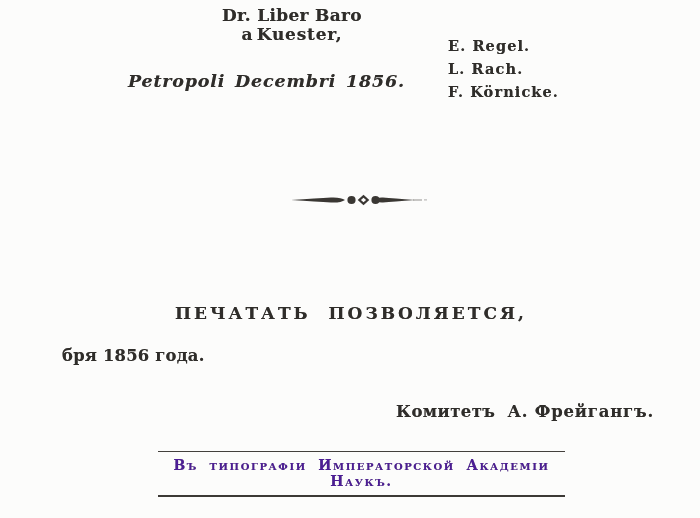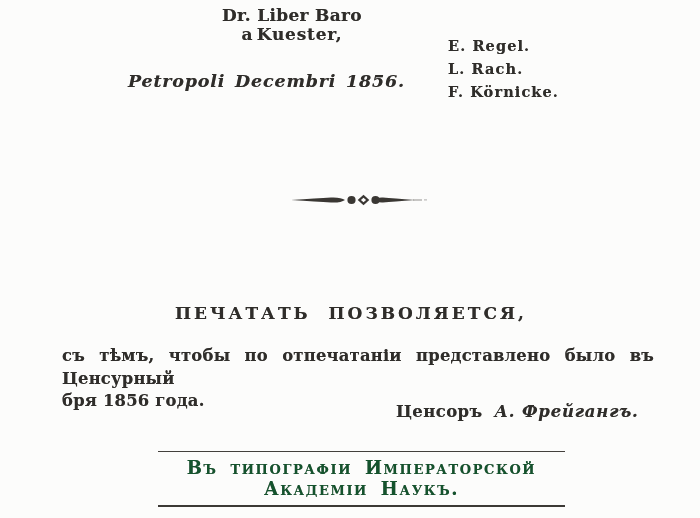--- a/index.html
+++ b/index.html
@@ -75,36 +75,36 @@
     text-align: justify;
     text-align-last: justify;
   }
   .censor-sig {
     position: absolute; left: 396px; top: 402px;
     font-size: 16.5px; font-weight: 700;
     letter-spacing: 0.4px;
     text-shadow: 0 0 0.4px rgba(45,42,38,0.5);
   }
   .censor-sig .c-label { margin-right: 12px; }
-  .censor-sig .c-name { font-style: italic; letter-spacing: 0.8px; }
+  .censor-sig .c-name { letter-spacing: 0.8px; }
 
   
   .imprint {
     position: absolute; left: 158px; top: 451px; width: 407px;
     border-top: 1.6px solid #43403c;
     border-bottom: 2px solid #3c3935;
     padding: 5px 0 6px 0;
     text-align: center;
   }
   .imprint-text {
-    font-size: 18px;
+    font-size: 14px;
     font-variant-caps: small-caps;
     font-weight: 600;
     letter-spacing: 1.6px; word-spacing: 5px;
-    color: #14532d;
+    color: #4c1d95;
     text-shadow: 0 0 0.4px rgba(45,42,38,0.5);
   }
 </style>
 </head>
 <body>
 
 <div class="page">
 
   <div class="dedication">
     <div><span>Dr. Liber Baro a</span><span class="bold-name">Kuester,</span></div>
@@ -129,25 +129,24 @@
         <path d="M124 8 Q 102 6.4 92 5.5 Q 84.5 5.3 81 8 Q 84.5 10.7 92 10.5 Q 102 9.6 124 8 Z"></path>
         <rect x="122" y="7.5" width="9" height="1" opacity="0.55"></rect>
         <rect x="133" y="7.4" width="3" height="1" opacity="0.4"></rect>
       </g>
     </svg>
   </div>
 
   <div class="permit-heading">ПЕЧАТАТЬ ПОЗВОЛЯЕТСЯ,</div>
 
   <div class="permit-body">
-    <div class="pline just">съ тѣмъ, чтобы по отпечатаніи представлено было въ Ценсурный</div>
     <div class="pline">бря 1856 года.</div>
   </div>
 
   <div class="censor-sig">
-    <span class="c-label">Ценсоръ</span><span class="c-name">А. Фрейгангъ.</span>
+    <span class="c-label">Комитетъ</span><span class="c-name">А. Фрейгангъ.</span>
   </div>
 
   <div class="imprint">
     <div class="imprint-text">Въ типографіи Императорской Академіи Наукъ.</div>
   </div>
 
 </div>
 
 </body></html>

